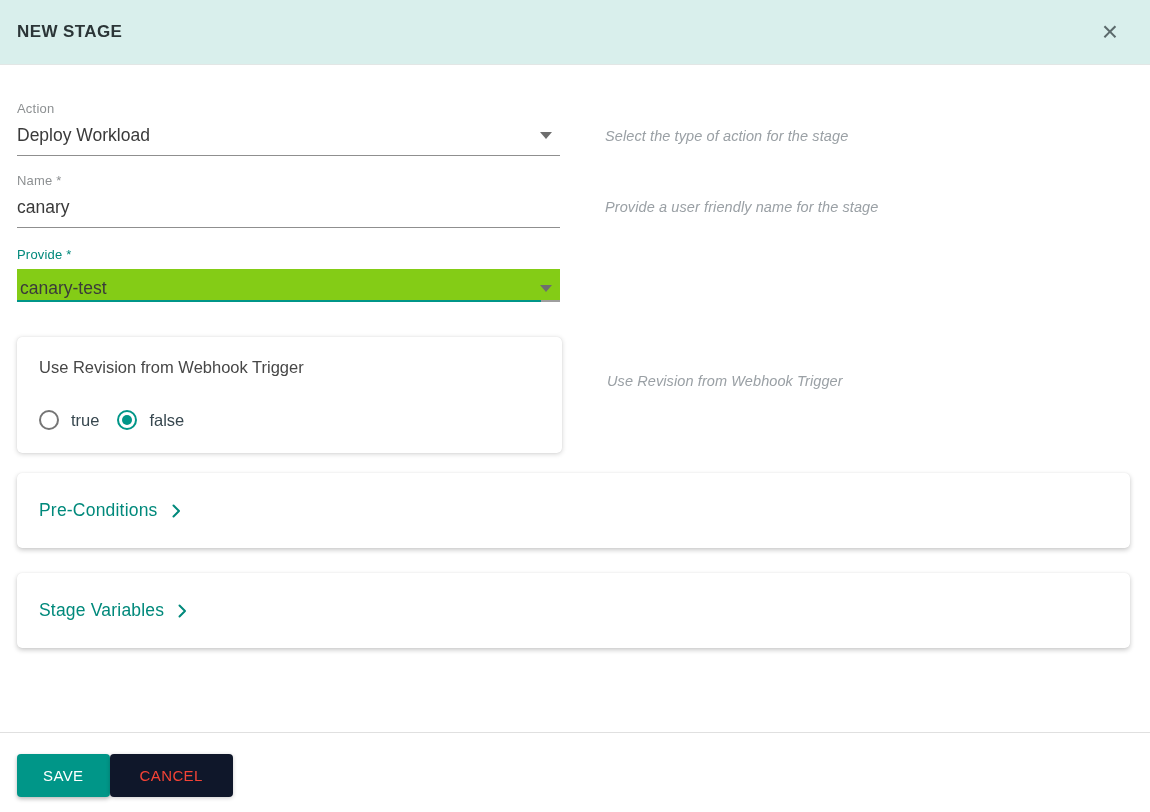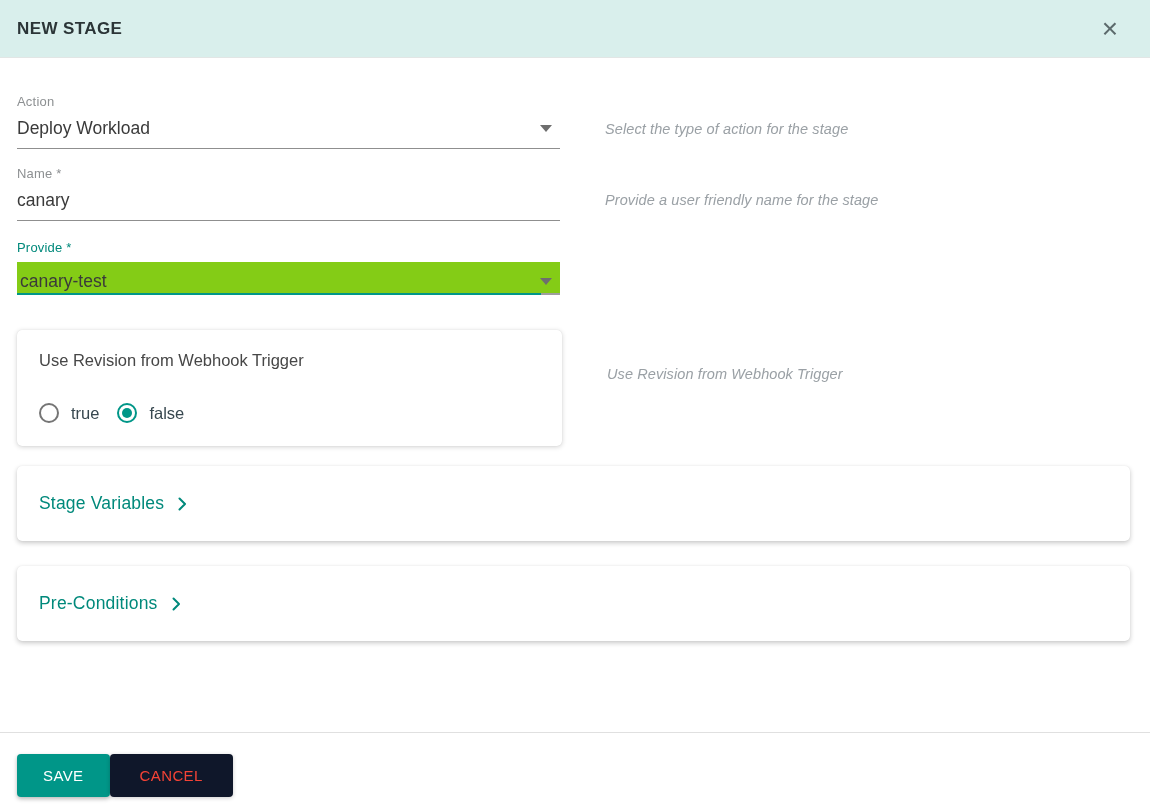--- a/index.html
+++ b/index.html
@@ -3,21 +3,21 @@
 <meta charset="utf-8">
 <style>
   * { margin:0; padding:0; box-sizing:border-box; }
   html,body { width:1150px; height:812px; }
   body { font-family:"Liberation Sans", sans-serif; background:#fff; overflow:hidden; }
 
   .page { position:relative; width:1150px; height:812px; background:#fff; display:flex; flex-direction:column; }
 
   
   .dialog-header {
-    height:58px; flex:none;
+    height:65px; flex:none;
     background:var(--header-bg, #d9efec);
     display:flex; align-items:center; justify-content:space-between;
     padding:0 24px 0 17px;
     border-bottom:1px solid #e2e6e5;
   }
   .dialog-title { font-size:17px; font-weight:bold; color:#2b3537; letter-spacing:.4px; }
   .close-btn {
     font-size:28px; line-height:1; color:#5c6a6c; cursor:pointer;
     width:32px; height:32px; display:flex; align-items:center; justify-content:center;
     user-select:none;
@@ -175,37 +175,37 @@
               <div class="radio-dot"></div>
             </div>
             <div class="radio-label">false</div>
           </div>
         </div>
       </div>
       <div class="helper pt-36">Use Revision from Webhook Trigger</div>
     </div>
 
     <div class="panel">
+      <div class="panel-label">Pre-Conditions</div>
+      <div class="chev">
+        <svg width="18" height="18" viewBox="0 0 18 18">
+          <path d="M6.5 3.5 L12 9 L6.5 14.5" fill="none" stroke="#00897b" stroke-width="2" stroke-linecap="round" stroke-linejoin="round"></path>
+        </svg>
+      </div>
+    </div>
+
+    <div class="panel">
       <div class="panel-label">Stage Variables</div>
       <div class="chev">
         <svg width="18" height="18" viewBox="0 0 18 18">
           <path d="M6.5 3.5 L12 9 L6.5 14.5" fill="none" stroke="#00897b" stroke-width="2" stroke-linecap="round" stroke-linejoin="round"></path>
         </svg>
       </div>
     </div>
 
-    <div class="panel">
-      <div class="panel-label">Pre-Conditions</div>
-      <div class="chev">
-        <svg width="18" height="18" viewBox="0 0 18 18">
-          <path d="M6.5 3.5 L12 9 L6.5 14.5" fill="none" stroke="#00897b" stroke-width="2" stroke-linecap="round" stroke-linejoin="round"></path>
-        </svg>
-      </div>
-    </div>
-
   </div>
 
   <div class="footer">
     <button class="btn btn-save">SAVE</button>
     <button class="btn btn-cancel">CANCEL</button>
   </div>
 
 </div>
 
 </body></html>

